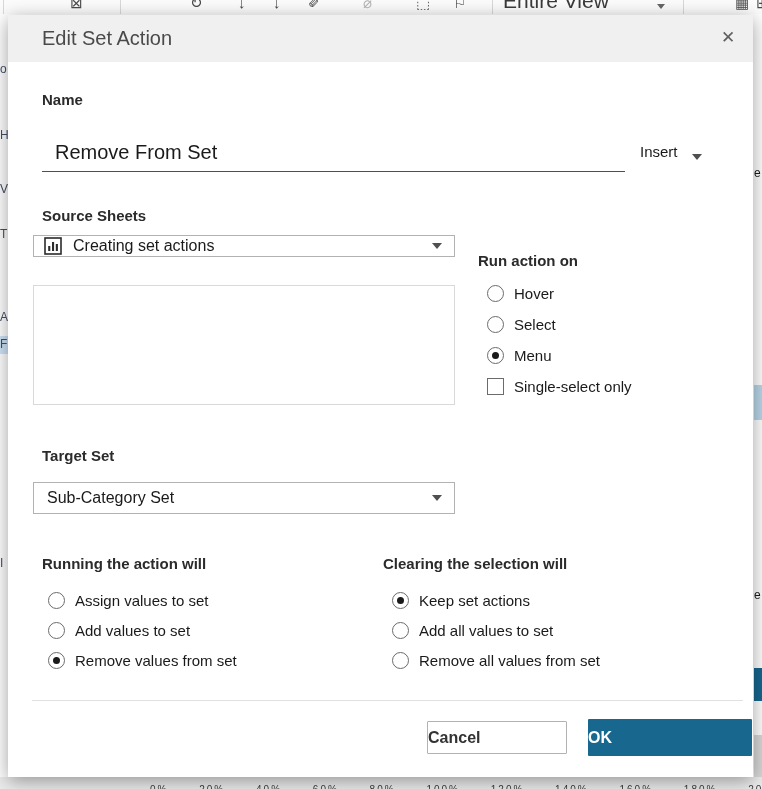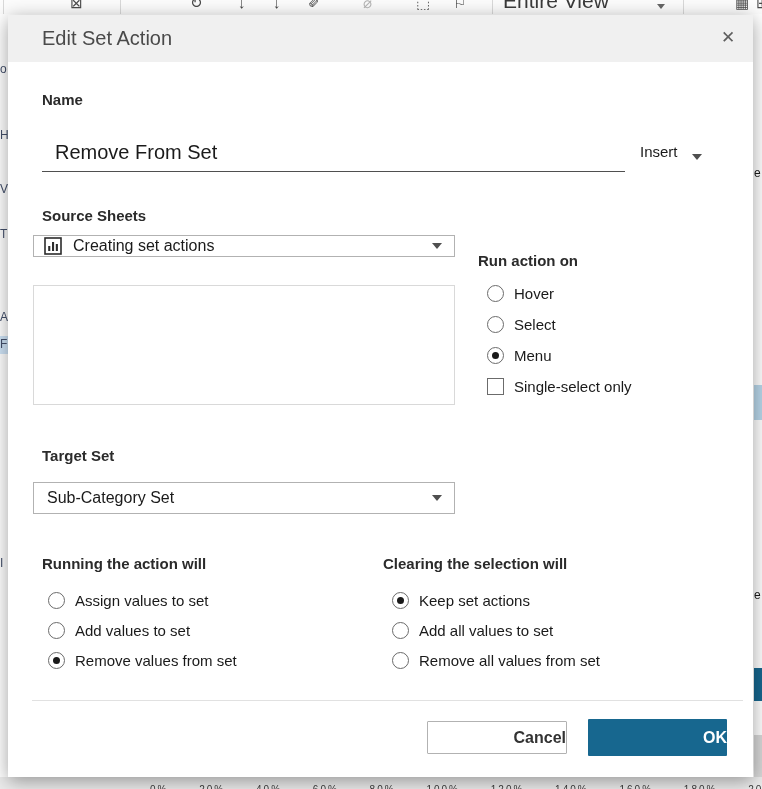--- a/index.html
+++ b/index.html
@@ -65,24 +65,24 @@
   .opt-row { position:absolute; display:flex; align-items:center; gap:10px;
              font-size:15px; color:#1a1a1a; cursor:pointer; white-space:nowrap; }
   .radio { width:17px; height:17px; border:1px solid #6b6b6b; border-radius:50%;
            background:#fff; position:relative; flex:none; }
   .radio.on::after { content:""; position:absolute; left:4px; top:4px; width:7px; height:7px;
                      border-radius:50%; background:#1a1a1a; }
   .checkbox { width:17px; height:17px; border:1px solid #6b6b6b; background:#fff; flex:none; }
 
   .footer-line { position:absolute; left:24px; right:10px; top:685px; height:1px; background:#e1e1e1; }
   .btn { position:absolute; top:706px; height:33px; font-family:"Liberation Sans", sans-serif;
-         font-size:16px; font-weight:700; text-align:right; cursor:pointer; }
+         font-size:16px; font-weight:700; text-align:left; cursor:pointer; }
   .btn-cancel { left:419px; width:140px; background:#fff; border:1px solid #b2b2b2;
                 color:#333; line-height:31px; border-radius:1px; }
-  .btn-ok { left:580px; width:139px; top:704px; height:37px; background:var(--accent);
+  .btn-ok { left:580px; width:164px; top:704px; height:37px; background:var(--accent);
             border:none; color:#fff; line-height:37px; border-radius:1px; }
 </style>
 </head>
 <body>
 
 <div class="toolbar">
   <div class="tb-sep" style="left:3px"></div>
   <span class="tb-icon" style="left:70px">⊠</span>
   <div class="tb-sep" style="left:120px"></div>
   <span class="tb-icon" style="left:190px">↻</span>

